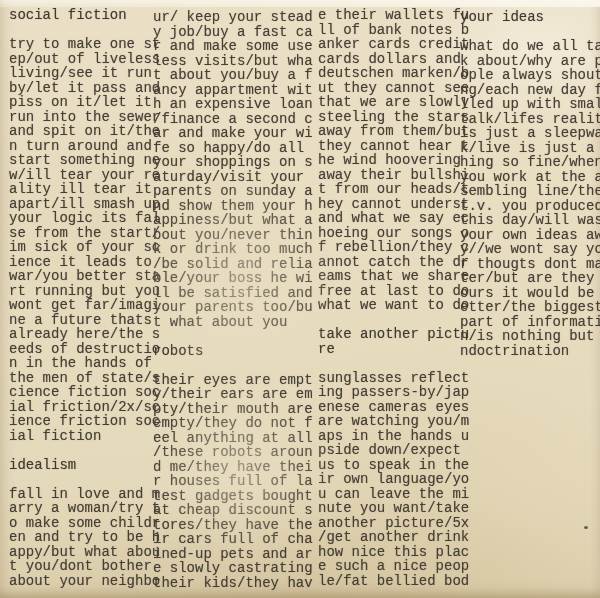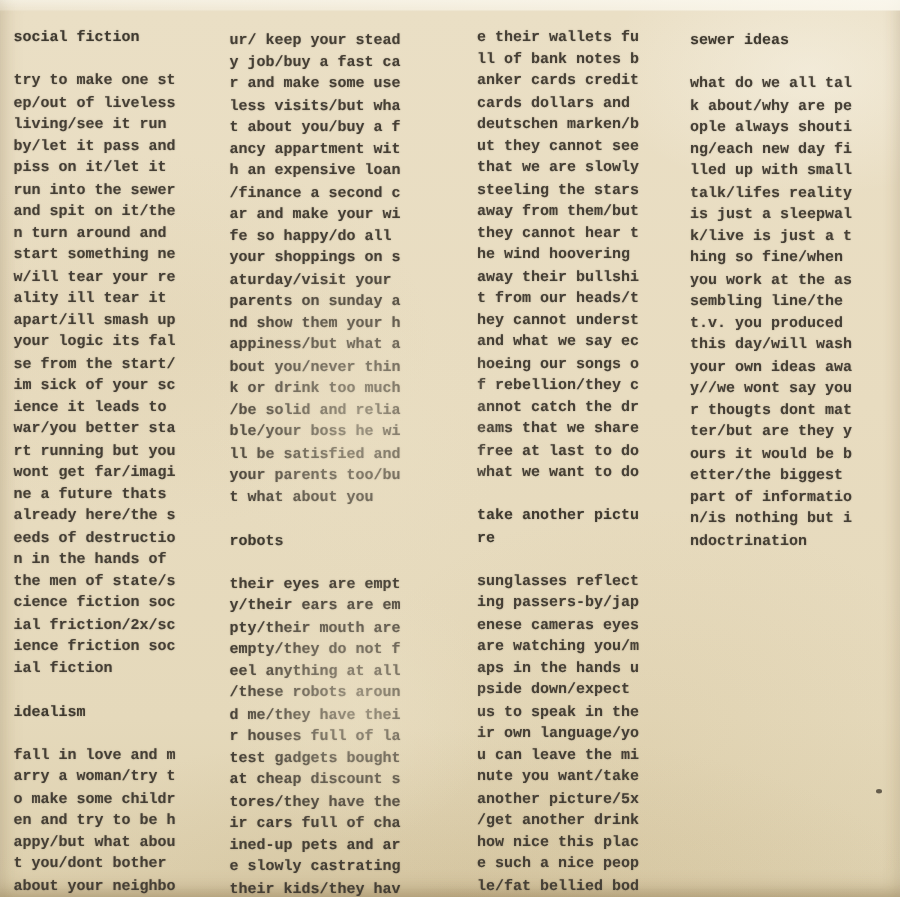--- a/index.html
+++ b/index.html
@@ -42,27 +42,26 @@
   .fade-patch.p2 { left: 150px; top: 380px; width: 180px; height: 180px; }
   .ink-speck {
     position: absolute;
     left: 584px; top: 526px;
     width: 4px; height: 3px;
     border-radius: 50%;
     background: rgba(70,62,50,0.8);
   }
   .col {
     position: absolute;
-    font-size: 10px;
+    font-size: 14px;
     line-height: 14.5px;
-    font-weight: 700;
+    font-weight: 400;
     color: #453f35;
     text-shadow: 0 0 1px rgba(70,62,50,0.45);
     white-space: pre;
-    margin-top: 11px;
   }
   .col-1 { left: 9px;   top: 8px;  width: 142px; }
   .col-2 { left: 153px; top: 10px; width: 148px; }
   .col-3 { left: 318px; top: 8px;  width: 142px; }
   .col-4 { left: 460px; top: 10px; width: 140px; }
   .block { margin: 0 0 14.5px 0; }
   .block:last-child { margin-bottom: 0; }
   .heading { color: #3f3a30; }
 </style>
 </head>
@@ -170,21 +169,21 @@
 pside down/expect
 us to speak in the
 ir own language/yo
 u can leave the mi
 nute you want/take
 another picture/5x
 /get another drink
 how nice this plac
 e such a nice peop
 le/fat bellied bod</div></div>
-<div class="col col-4"><div class="block heading">sewer ideas</div><div class="block paragraph">what do we all tal
+<div class="col col-4"><div class="block heading">your ideas</div><div class="block paragraph">what do we all tal
 k about/why are pe
 ople always shouti
 ng/each new day fi
 lled up with small
 talk/lifes reality
 is just a sleepwal
 k/live is just a t
 hing so fine/when
 you work at the as
 sembling line/the

